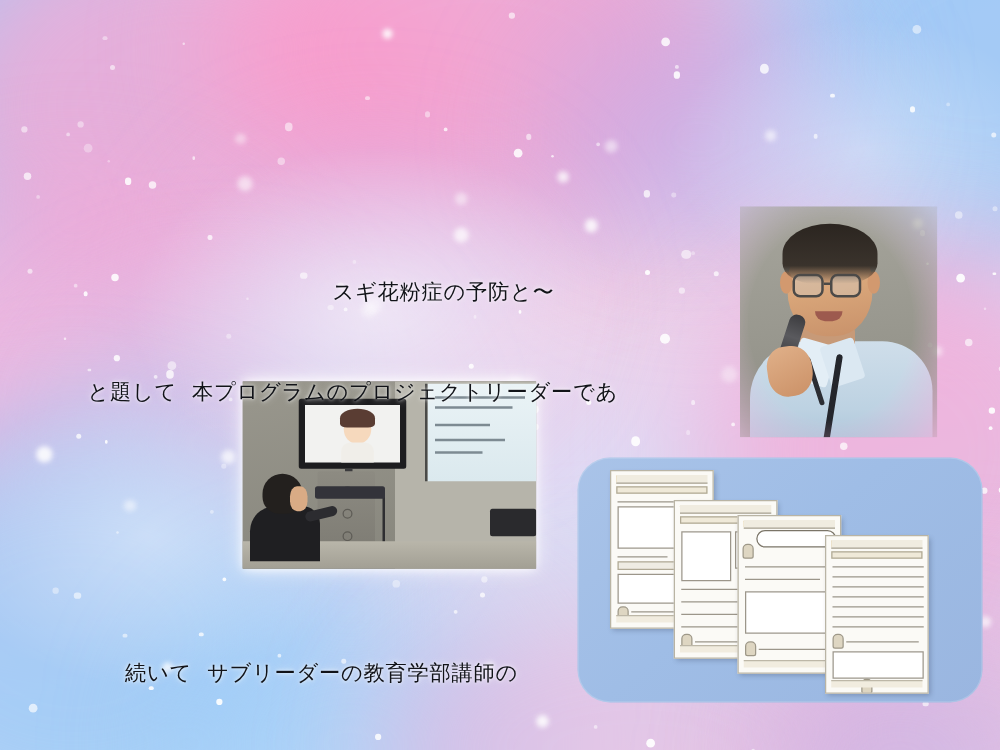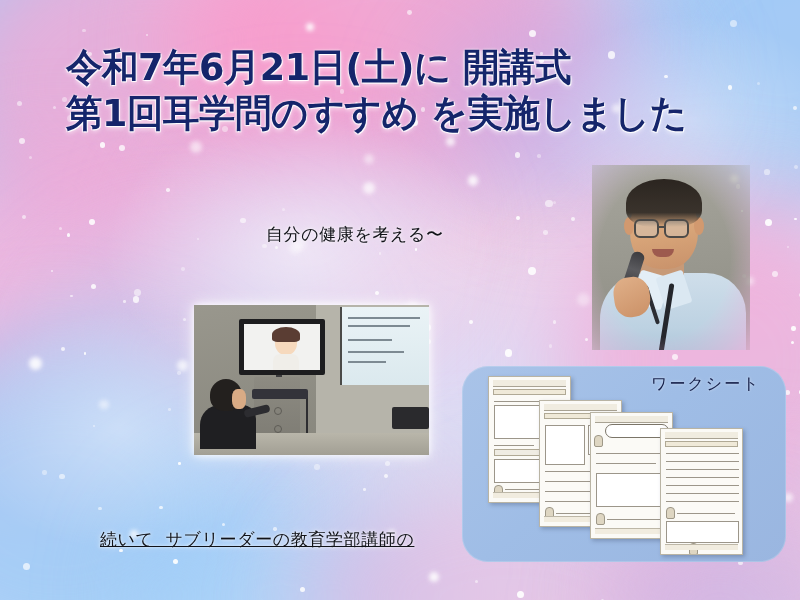--- a/index.html
+++ b/index.html
@@ -109,21 +109,21 @@
     white-space:pre;
     text-shadow:0 0 3px rgba(255,255,255,.85), 0 0 7px rgba(255,255,255,.6);
   }
   #para-intro { left:70px; top:168px; }
   #para-intro .ln { display:block; }
   #para-intro .ind1 { padding-left:22px; }
   #para-intro .ind2 { padding-left:196px; }
 
   #para-discussion { left:70px; top:473px; }
   #para-discussion .ln { display:block; }
-  #para-discussion .ind1 { padding-left:30px;text-decoration:underline; }
+  #para-discussion .ind1 { padding-left:30px; }
 
   
   .photo {
     position:absolute;
     overflow:hidden;
     z-index:20;
   }
 
   
   #photo-portrait {
@@ -474,27 +474,24 @@
       <div class="dot" style="width: 5.8px; height: 5.8px; left: 538.5px; top: 57.1px; opacity: 0.88;"></div>
       <div class="dot" style="width: 4.3px; height: 4.3px; left: 515.8px; top: 216.2px; opacity: 0.93;"></div>
       <div class="dot" style="width: 5.7px; height: 5.7px; left: 764.1px; top: 169px; opacity: 0.47;"></div>
       <div class="dot" style="width: 5.8px; height: 5.8px; left: 314.3px; top: 463.9px; opacity: 0.41;"></div>
       <div class="dot" style="width: 4px; height: 4px; left: 468.7px; top: 319.5px; opacity: 0.9;"></div>
       <div class="dot" style="width: 5.7px; height: 5.7px; left: 240px; top: 217.6px; opacity: 0.6;"></div>
       <div class="dot" style="width: 5.6px; height: 5.6px; left: 99.8px; top: 142.2px; opacity: 0.87;"></div>
       <div class="dot" style="width: 8.6px; height: 8.6px; left: 612.4px; top: 104.4px; opacity: 0.59; filter: blur(2.2px);"></div>
     </div>
 
-  <div class="title-block">
-    <div class="title-line">令和7年6月21日(土)に  開講式</div>
-    <div class="title-line">第1回耳学問のすすめ  を実施しました</div>
-  </div>
 
   <div class="para" id="para-intro">
-    <span class="ln ind2">自分の健康を考える〜</span>
+    <span class="ln ind2">スギ花粉症の予防と〜</span>
+    <span class="ln">と題して  本プログラムのプロジェクトリーダーであ</span>
     
   </div>
 
   <div class="photo" id="photo-portrait">
     <div class="portrait-scene">
       <div class="p-wall"></div>
       <div class="p-shirt"></div>
       <div class="p-neck"></div>
       <div class="p-collar-l"></div>
       <div class="p-collar-r"></div>
@@ -601,21 +598,20 @@
     <div class="s-line" style="left:5px; top:56px; width:73px;"></div>
     <div class="s-line" style="left:5px; top:64px; width:73px;"></div>
     <div class="s-line" style="left:5px; top:72px; width:73px;"></div>
     <div class="s-char" style="left:5px; top:78px;"></div>
     <div class="s-line" style="left:16px; top:84px; width:58px;"></div>
     <div class="s-box" style="left:5px; top:92px; width:73px; height:22px;"></div>
     <div class="s-char" style="left:28px; top:114px;"></div>
     <div class="s-ft"></div>
   </div>
 
-  <div id="worksheet-label">ワークシート</div>
 
   <div class="para" id="para-discussion">
     <span class="ln ind1">続いて  サブリーダーの教育学部講師の</span>
     
     
     
   </div>
 
 </div>
 

